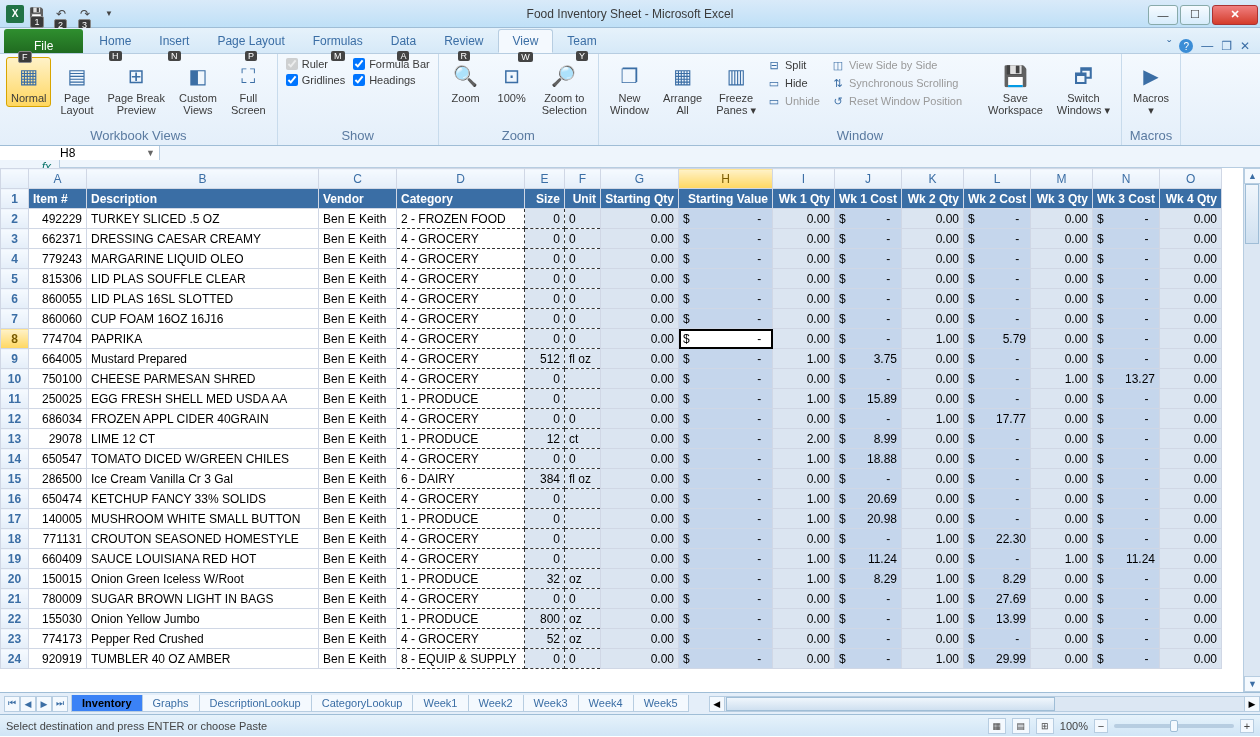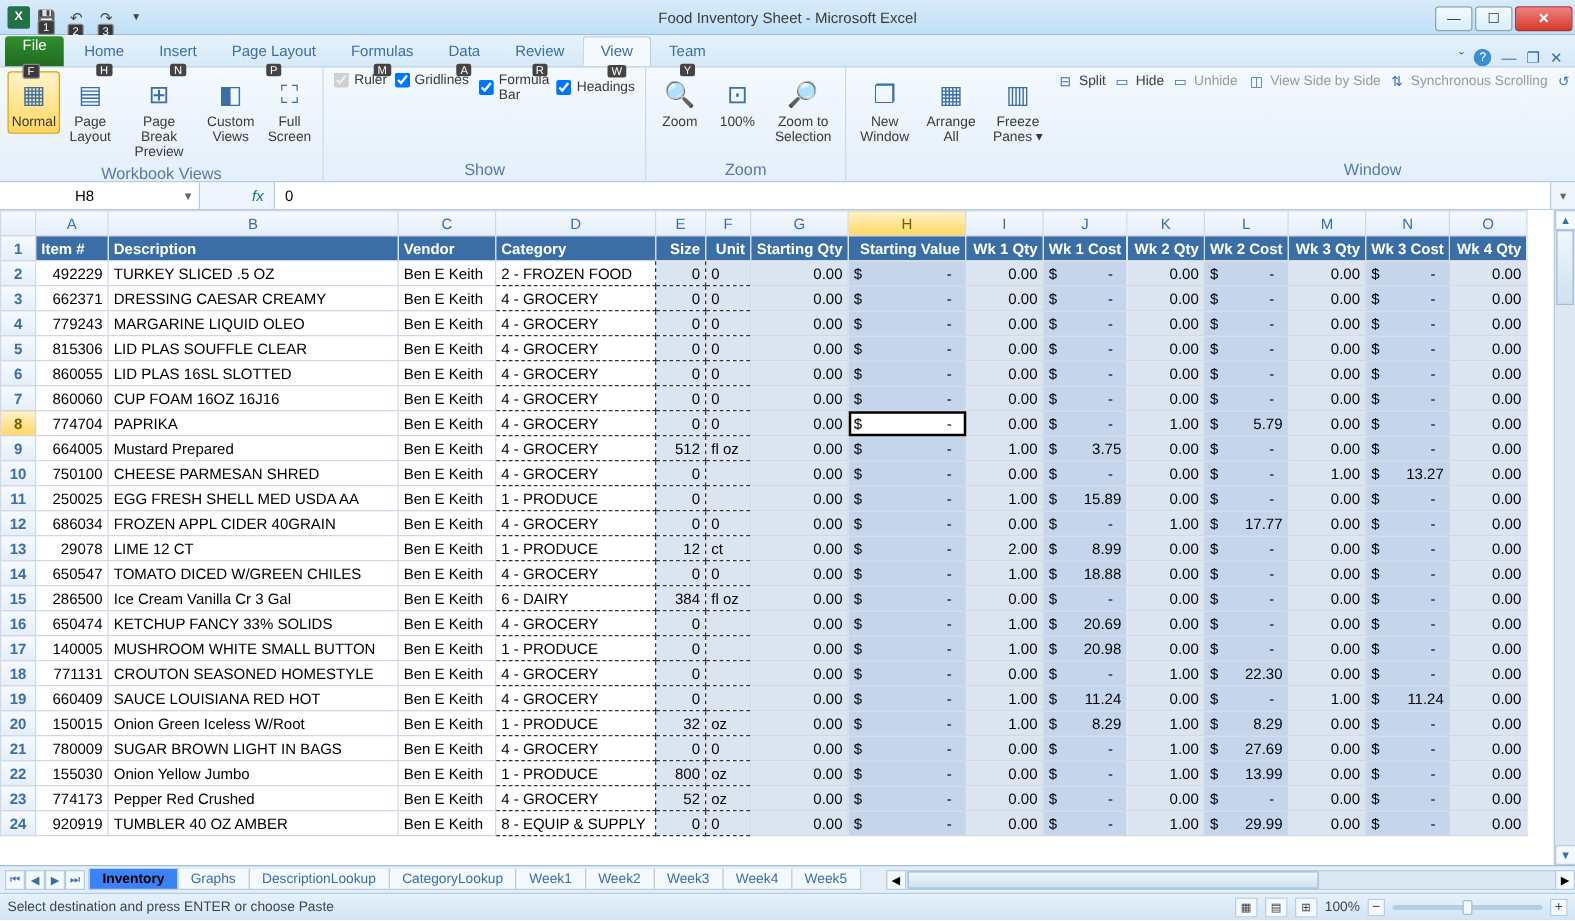--- a/index.html
+++ b/index.html
@@ -10,44 +10,44 @@
 .titlebar .qat { display: flex; align-items: center; padding-left: 6px; gap: 2px; }
 .titlebar .qat .xl { width: 18px; height: 18px; background: #217346; color: #fff; font-size: 10px; font-weight: bold; display: flex; align-items: center; justify-content: center; border-radius: 2px; }
 .titlebar .qat .q { width: 22px; height: 22px; display: flex; align-items: center; justify-content: center; font-size: 12px; color: #444; }
 .titlebar .title { position: absolute; left: 50%; transform: translateX(-50%); font-size: 12px; color: #3b3b3b; }
 .titlebar .winbtns { margin-left: auto; display: flex; }
 .titlebar .winbtns .b { width: 30px; height: 20px; margin: 2px 2px 0 0; border: 1px solid #8aa; border-radius: 3px; background: linear-gradient(#f6fbff,#d7ecfb); display: flex; align-items: center; justify-content: center; font-size: 11px; color: #333; }
 .titlebar .winbtns .close { background: linear-gradient(#f08080,#d43c2b); color: #fff; width: 46px; border-color: #a33; font-weight: bold; }
 
 
 .ribtabs { height: 26px; background: linear-gradient(#e6f2fb,#d6e9f8); display: flex; align-items: flex-end; padding-left: 4px; gap: 2px; border-bottom: 1px solid #b7cde1; position: relative; }
-.ribtabs .ft { height: 24px; padding: 0 14px; font-size: 12px; display: flex; align-items: flex-start; color: #fff; background: linear-gradient(#2f8f2f,#206b20); border-radius: 3px 3px 0 0; }
+.ribtabs .ft { height: 24px; padding: 0 30px; font-size: 12px; display: flex; align-items: flex-end; color: #fff; background: linear-gradient(#2f8f2f,#206b20); border-radius: 3px 3px 0 0; }
 .ribtabs .tab { height: 24px; padding: 0 14px; font-size: 12px; display: flex; flex-direction: column; align-items: center; justify-content: center; color: #3b6ea5; position: relative; }
 .ribtabs .tab.active { background: #f4f9fe; border: 1px solid #b7cde1; border-bottom: 1px solid #f4f9fe; border-radius: 3px 3px 0 0; color: #3b6ea5; }
 .ribtabs .tab .accel { position: absolute; top: 22px; font-size: 9px; background: #444; color: #fff; padding: 0 3px; border-radius: 2px; }
 .ribtabs .right { margin-left: auto; display: flex; align-items: center; gap: 8px; padding-right: 10px; }
 .ribtabs .right .ic { font-size: 12px; color: #3b6ea5; }
 
 
 .ribbody { height: 92px; background: linear-gradient(#f4f9fe,#e4effa); border-bottom: 1px solid #9fbdd6; display: flex; }
 .grp { border-right: 1px solid #c8dbec; padding: 3px 6px 0 6px; display: flex; flex-direction: column; }
 .grp .row { display: flex; align-items: flex-start; gap: 4px; flex: 1; }
 .grp .lbl { text-align: center; font-size: 13px; color: #5a7aa0; padding-bottom: 2px; }
 .rbtn { display: flex; flex-direction: column; align-items: center; justify-content: flex-start; padding: 2px 4px; font-size: 11px; color: #3b3b3b; min-width: 40px; text-align: center; line-height: 1.1; border: 1px solid transparent; border-radius: 3px; }
 .rbtn.sel { background: linear-gradient(#fff2c8,#ffd760); border-color: #d8a500; }
 .rbtn .ic { width: 32px; height: 32px; display: flex; align-items: center; justify-content: center; font-size: 20px; color: #3b6ea5; }
 .chk { display: flex; align-items: center; gap: 4px; font-size: 11px; color: #3b3b3b; padding: 1px 2px; }
 .chk input { width: 12px; height: 12px; }
-.vcol { display: flex; flex-direction: row; gap: 2px; justify-content: center; }
+.vcol { display: flex; flex-direction: column; gap: 2px; justify-content: center; }
 .srow { display: flex; align-items: center; gap: 4px; font-size: 11px; color: #3b3b3b; padding: 1px 2px; }
 .srow.dis { color: #9a9a9a; }
 .srow .ic { width: 14px; height: 14px; font-size: 11px; color: #3b6ea5; display: inline-flex; align-items:center; justify-content:center;}
 
 
-.fbar { height: 22px; display: flex; align-items: stretch; border-bottom: 1px solid #b7cde1; background: #eef5fc; }
+.fbar { height: 22px; display: flex; align-items: stretch; border-bottom: 1px solid #b7cde1; background: #eef5fc; flex-direction: column; }
 .fbar .namebox { width: 160px; border-right: 1px solid #b7cde1; display: flex; align-items: center; padding-left: 60px; font-size: 12px; position: relative; background: #fff;}
 .fbar .namebox .dd { position: absolute; right: 4px; font-size: 9px; color: #666; }
 .fbar .fx { width: 60px; border-right: 1px solid #b7cde1; display: flex; align-items: center; justify-content: flex-end; padding-right: 8px; gap: 8px; font-size: 12px; color: #777; background:#eef5fc;}
 .fbar .fx .f { font-style: italic; color: #0f766e; }
 .fbar .val { flex: 1; display: flex; align-items: center; padding-left: 8px; font-size: 12px; background: #fff; }
 .fbar .exp { width: 20px; display:flex; align-items:center; justify-content:center; font-size:10px; color:#666; background:#eef5fc; border-left:1px solid #b7cde1;}
 
 
 .gridwrap { position: relative; height: 524px; overflow: hidden; }
 table.sheet { border-collapse: collapse; table-layout: fixed; font-size: 12px; }

